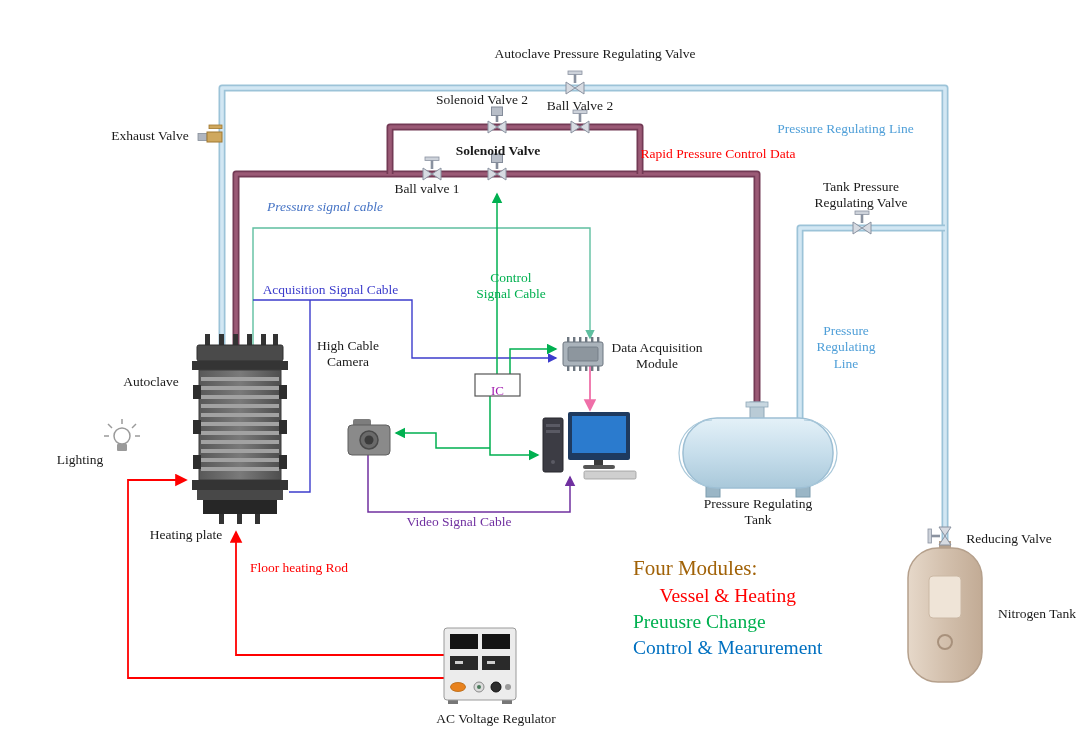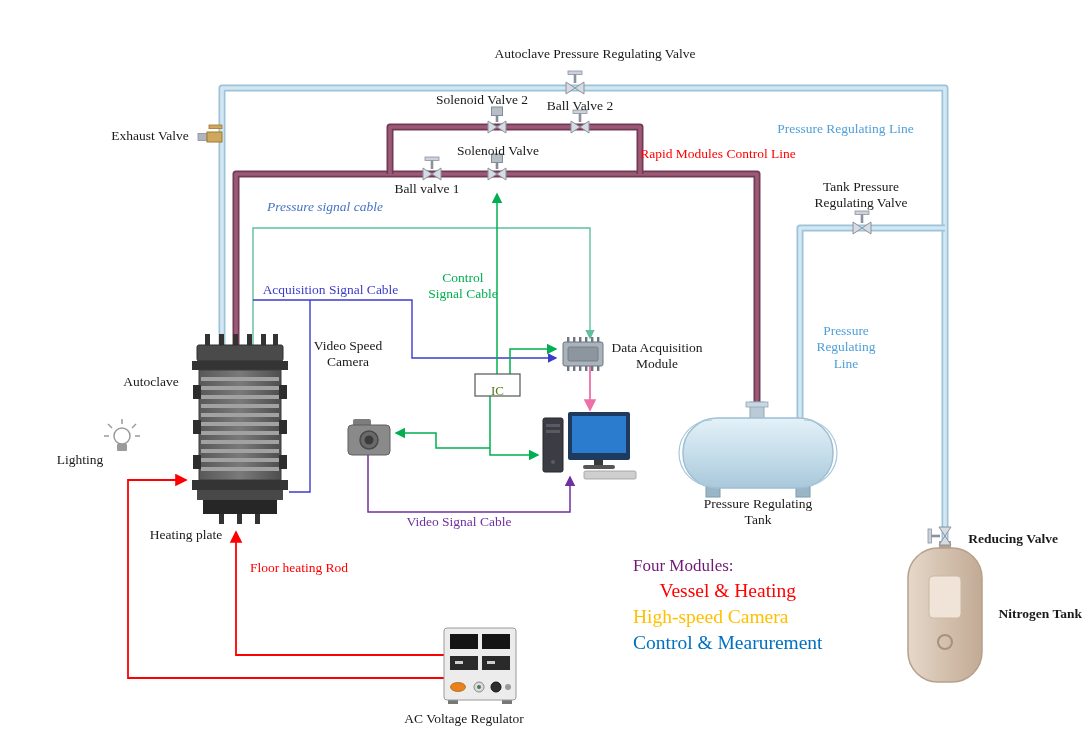--- a/index.html
+++ b/index.html
@@ -1,35 +1,35 @@
 <!DOCTYPE html>
 <html><head>
 <meta charset="utf-8">
 <style>
   html,body{margin:0;padding:0;background:#ffffff;}
   #stage{position:relative;width:1090px;height:748px;background:#ffffff;overflow:hidden;
          font-family:"Liberation Serif",serif;}
   #diagram-svg{position:absolute;left:0;top:0;}
   .lbl{position:absolute;font-size:13.5px;line-height:1.22;color:#1a1a1a;text-align:center;}
-  .lbl.left{text-align:right;font-weight:bold;}
+  .lbl.left{text-align:center;}
   .c-skyblue{color:#4f9fd8;margin-top:27px;}
   .c-red{color:#ff0000;}
   .c-blue{color:#4472c4;}
   .c-indigo{color:#3c3ccc;}
-  .c-green{color:#00b050;}
+  .c-green{color:#00b050;margin-left:48px;}
   .c-purple{color:#7030a0;}
   .legend{position:absolute;left:633px;top:556px;text-align:left;}
-  .legend .t{font-size:17px;color:#701a75;}
+  .legend .t{font-size:21px;color:#a16207;}
   .legend .i{font-size:19.5px;margin-top:4px;}
   .i.m-red{color:#ff0000;text-align:center;}
   .i.m-green{color:#00b050;}
   .i.m-gold{color:#ffc000;}
   .i.m-blue{color:#0070c0;}
   .icbox{position:absolute;left:475px;top:374px;width:45px;height:34px;display:flex;
-         align-items:center;justify-content:center;font-size:13px;color:#4d7c0f;}
+         align-items:center;justify-content:center;font-size:13px;color:#a21caf;}
 </style>
 </head>
 <body>
 
 <div id="stage">
 
 <svg id="diagram-svg" width="1090" height="748" viewBox="0 0 1090 748">
   <defs>
     <marker id="ar-green" orient="auto" markerWidth="8" markerHeight="8" refX="6" refY="3.5">
       <path d="M0,0 L7,3.5 L0,7 Z" fill="#00b050"></path>
@@ -271,43 +271,43 @@
     <use href="#vb" x="862" y="228"></use>
       </g>
   <g transform="translate(945,536) rotate(-90)">
     <use href="#vb"></use>
       </g>
 </svg>
 
 <div class="lbl" style="left:470px;top:46px;width:250px;">Autoclave Pressure Regulating Valve</div>
 <div class="lbl" style="left:420px;top:92px;width:124px;">Solenoid Valve 2</div>
 <div class="lbl" style="left:540px;top:98px;width:80px;">Ball Valve 2</div>
-<div class="lbl" style="left:440px;top:143px;width:116px;">Solenoid Valve</div>
+<div class="lbl" style="left:440px;top:143px;width:116px;font-weight:bold;">Solenoid Valve</div>
 <div class="lbl" style="left:385px;top:181px;width:84px;">Ball valve 1</div>
 <div class="lbl" style="left:108px;top:128px;width:84px;">Exhaust Valve</div>
 <div class="lbl c-skyblue" style="left:763px;top:94px;width:165px;">Pressure Regulating Line</div>
-<div class="lbl c-red" style="left:628px;top:146px;width:180px;">Rapid Modules Control Line</div>
+<div class="lbl c-red" style="left:628px;top:146px;width:180px;">Rapid Pressure Control Data</div>
 <div class="lbl" style="left:805px;top:179px;width:112px;">Tank Pressure Regulating Valve</div>
 <div class="lbl c-blue" style="left:260px;top:199px;width:130px;font-style:italic;">Pressure signal cable</div>
 <div class="lbl c-indigo" style="left:248px;top:282px;width:165px;">Acquisition Signal Cable</div>
 <div class="lbl c-green" style="left:426px;top:270px;width:74px;">Control Signal Cable</div>
-<div class="lbl" style="left:308px;top:338px;width:80px;">Video Speed Camera</div>
+<div class="lbl" style="left:308px;top:338px;width:80px;">High Cable Camera</div>
 <div class="lbl" style="left:116px;top:374px;width:70px;">Autoclave</div>
 <div class="lbl" style="left:48px;top:452px;width:64px;">Lighting</div>
 <div class="lbl" style="left:146px;top:527px;width:80px;">Heating plate</div>
 <div class="lbl c-red" style="left:236px;top:560px;width:104px;margin-left:11px;">Floor heating Rod</div>
 <div class="icbox">IC</div>
 <div class="lbl" style="left:602px;top:340px;width:110px;">Data Acquisition Module</div>
 <div class="lbl c-purple" style="left:396px;top:514px;width:126px;">Video Signal Cable</div>
 <div class="lbl" style="left:694px;top:496px;width:128px;">Pressure Regulating Tank</div>
 <div class="lbl c-skyblue" style="left:805px;top:296px;width:82px;">Pressure Regulating Line</div>
 <div class="lbl left" style="left:960px;top:531px;width:98px;">Reducing Valve</div>
 <div class="lbl left" style="left:992px;top:606px;width:90px;">Nitrogen Tank</div>
-<div class="lbl" style="left:394px;top:711px;width:140px;">AC Voltage Regulator</div>
+<div class="lbl" style="left:426px;top:711px;width:140px;">AC Voltage Regulator</div>
 
 <div class="legend">
   <div class="t">Four Modules:</div>
   <div class="i m-red">Vessel &amp; Heating</div>
-  <div class="i m-gold">High-speed Camera</div>
+  <div class="i m-green">Preuusre Change</div>
   <div class="i m-blue">Control &amp; Mearurement</div>
 </div>
 
 </div>
 
 </body></html>

